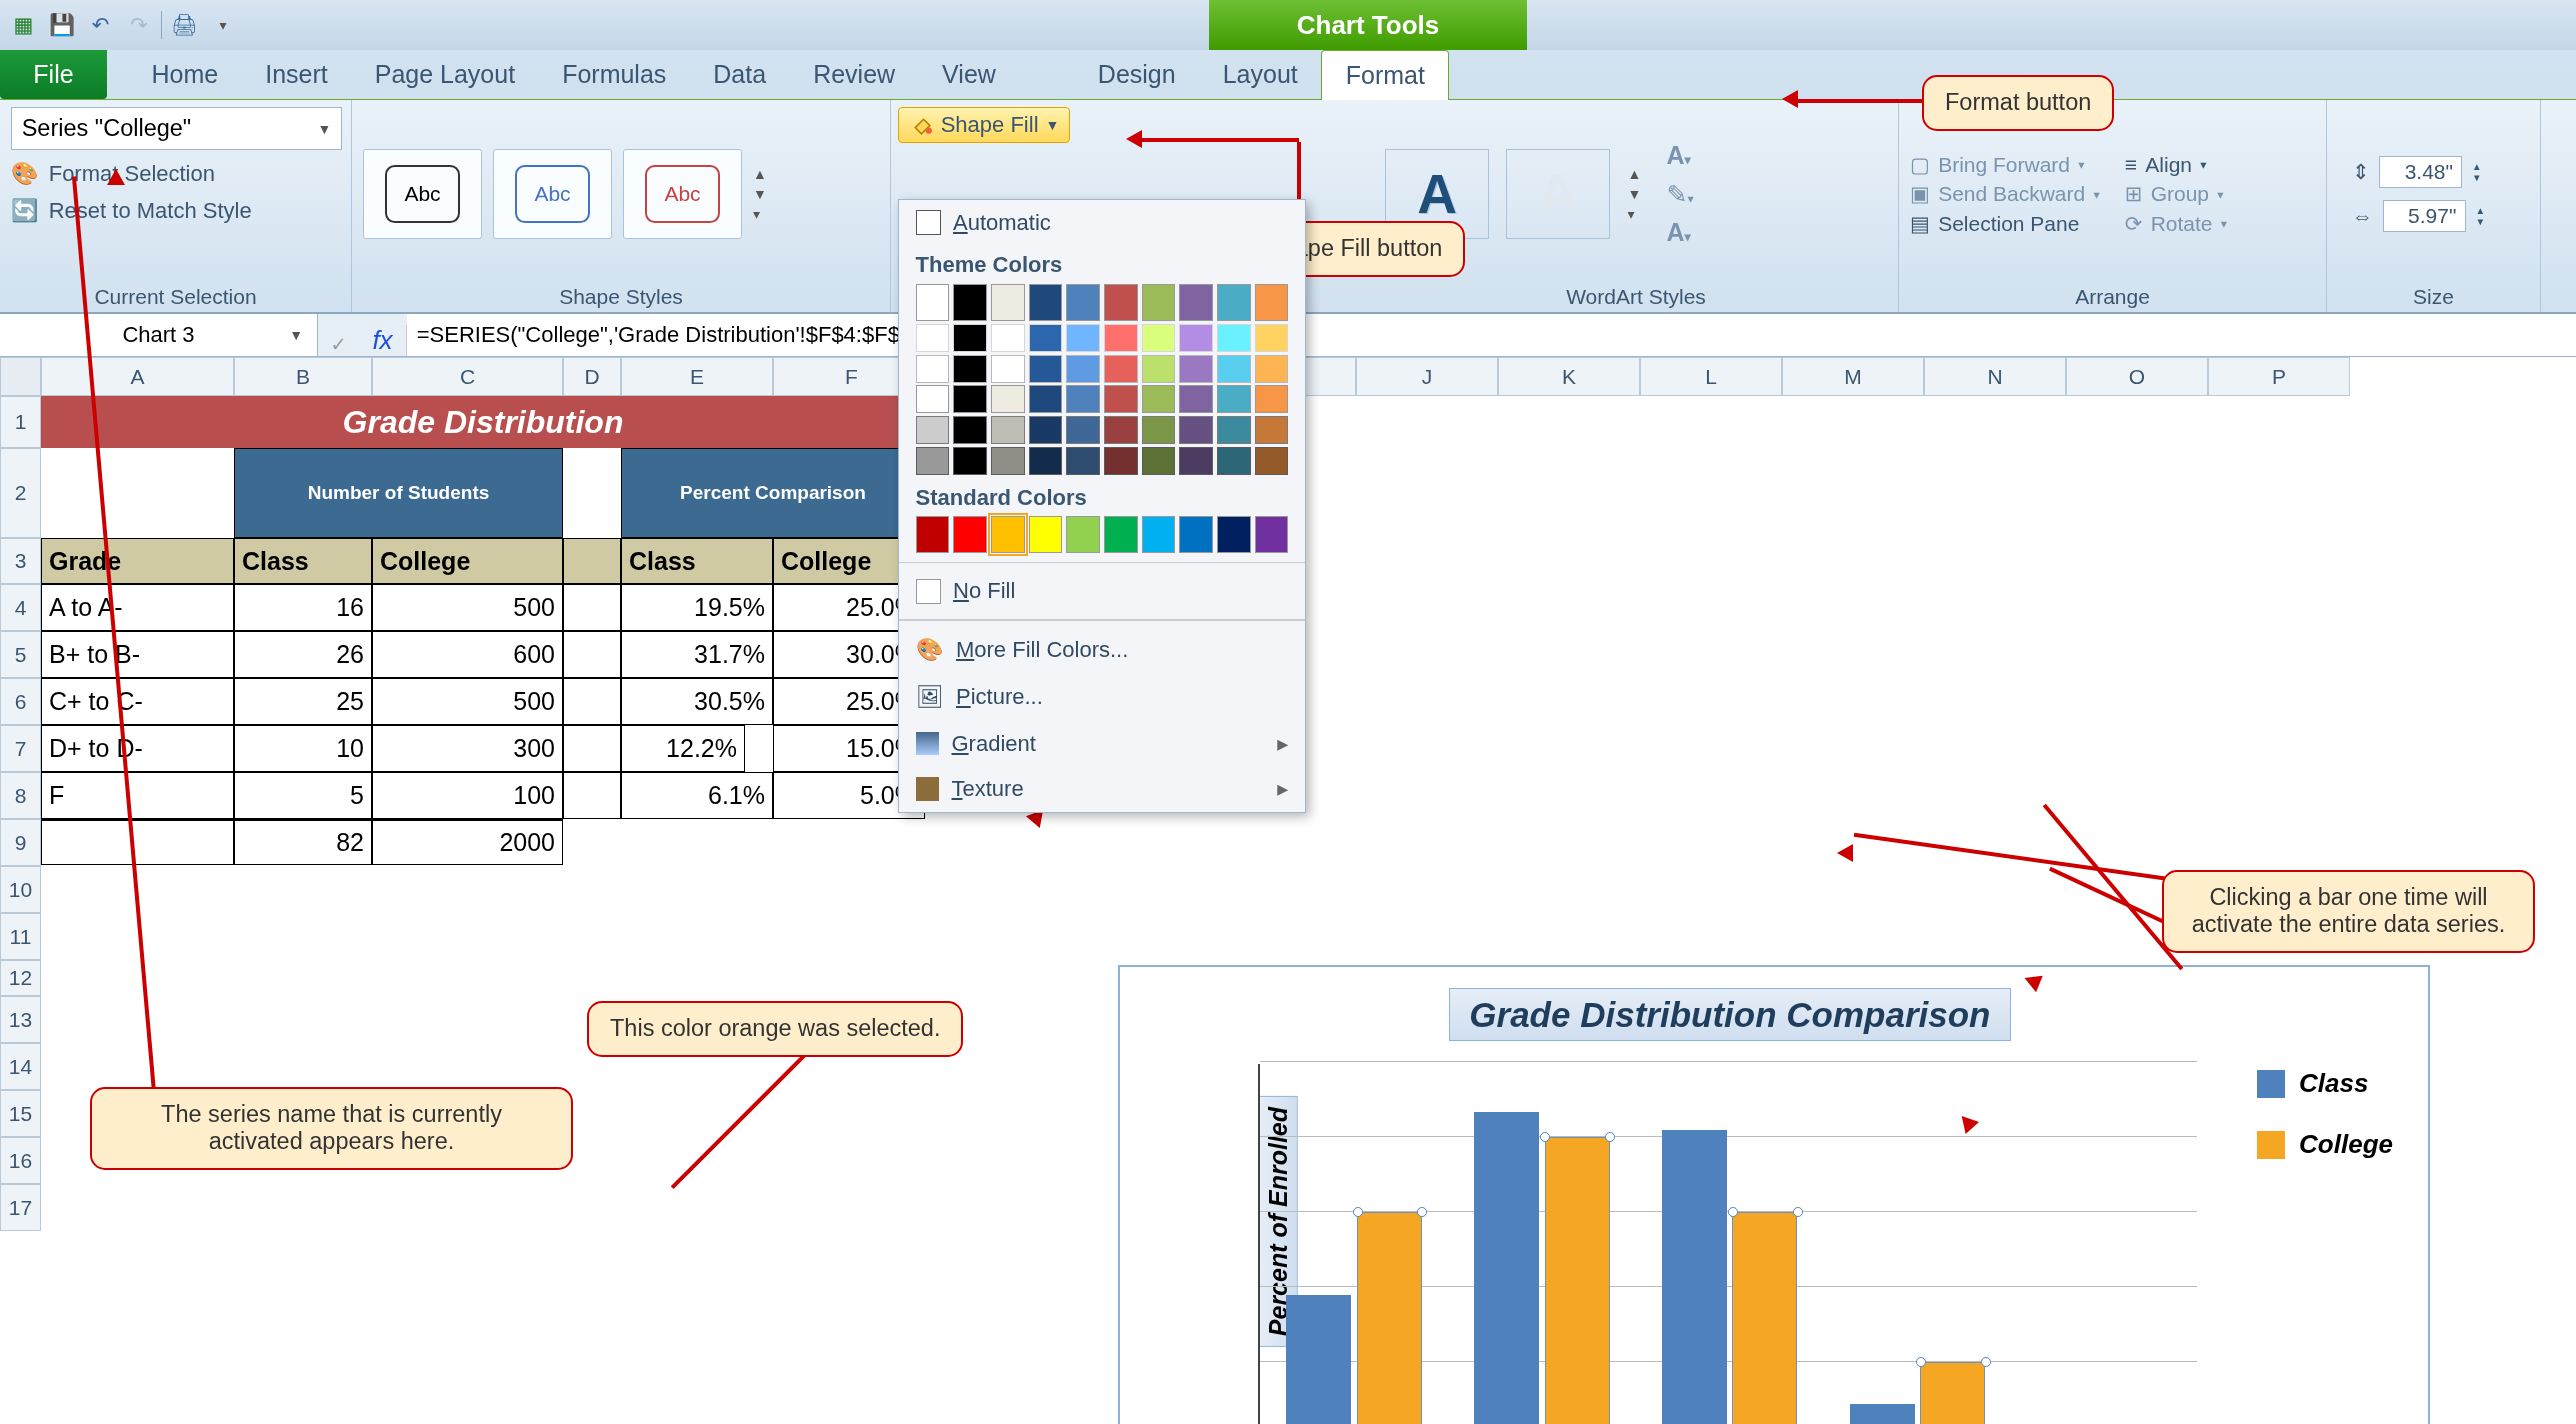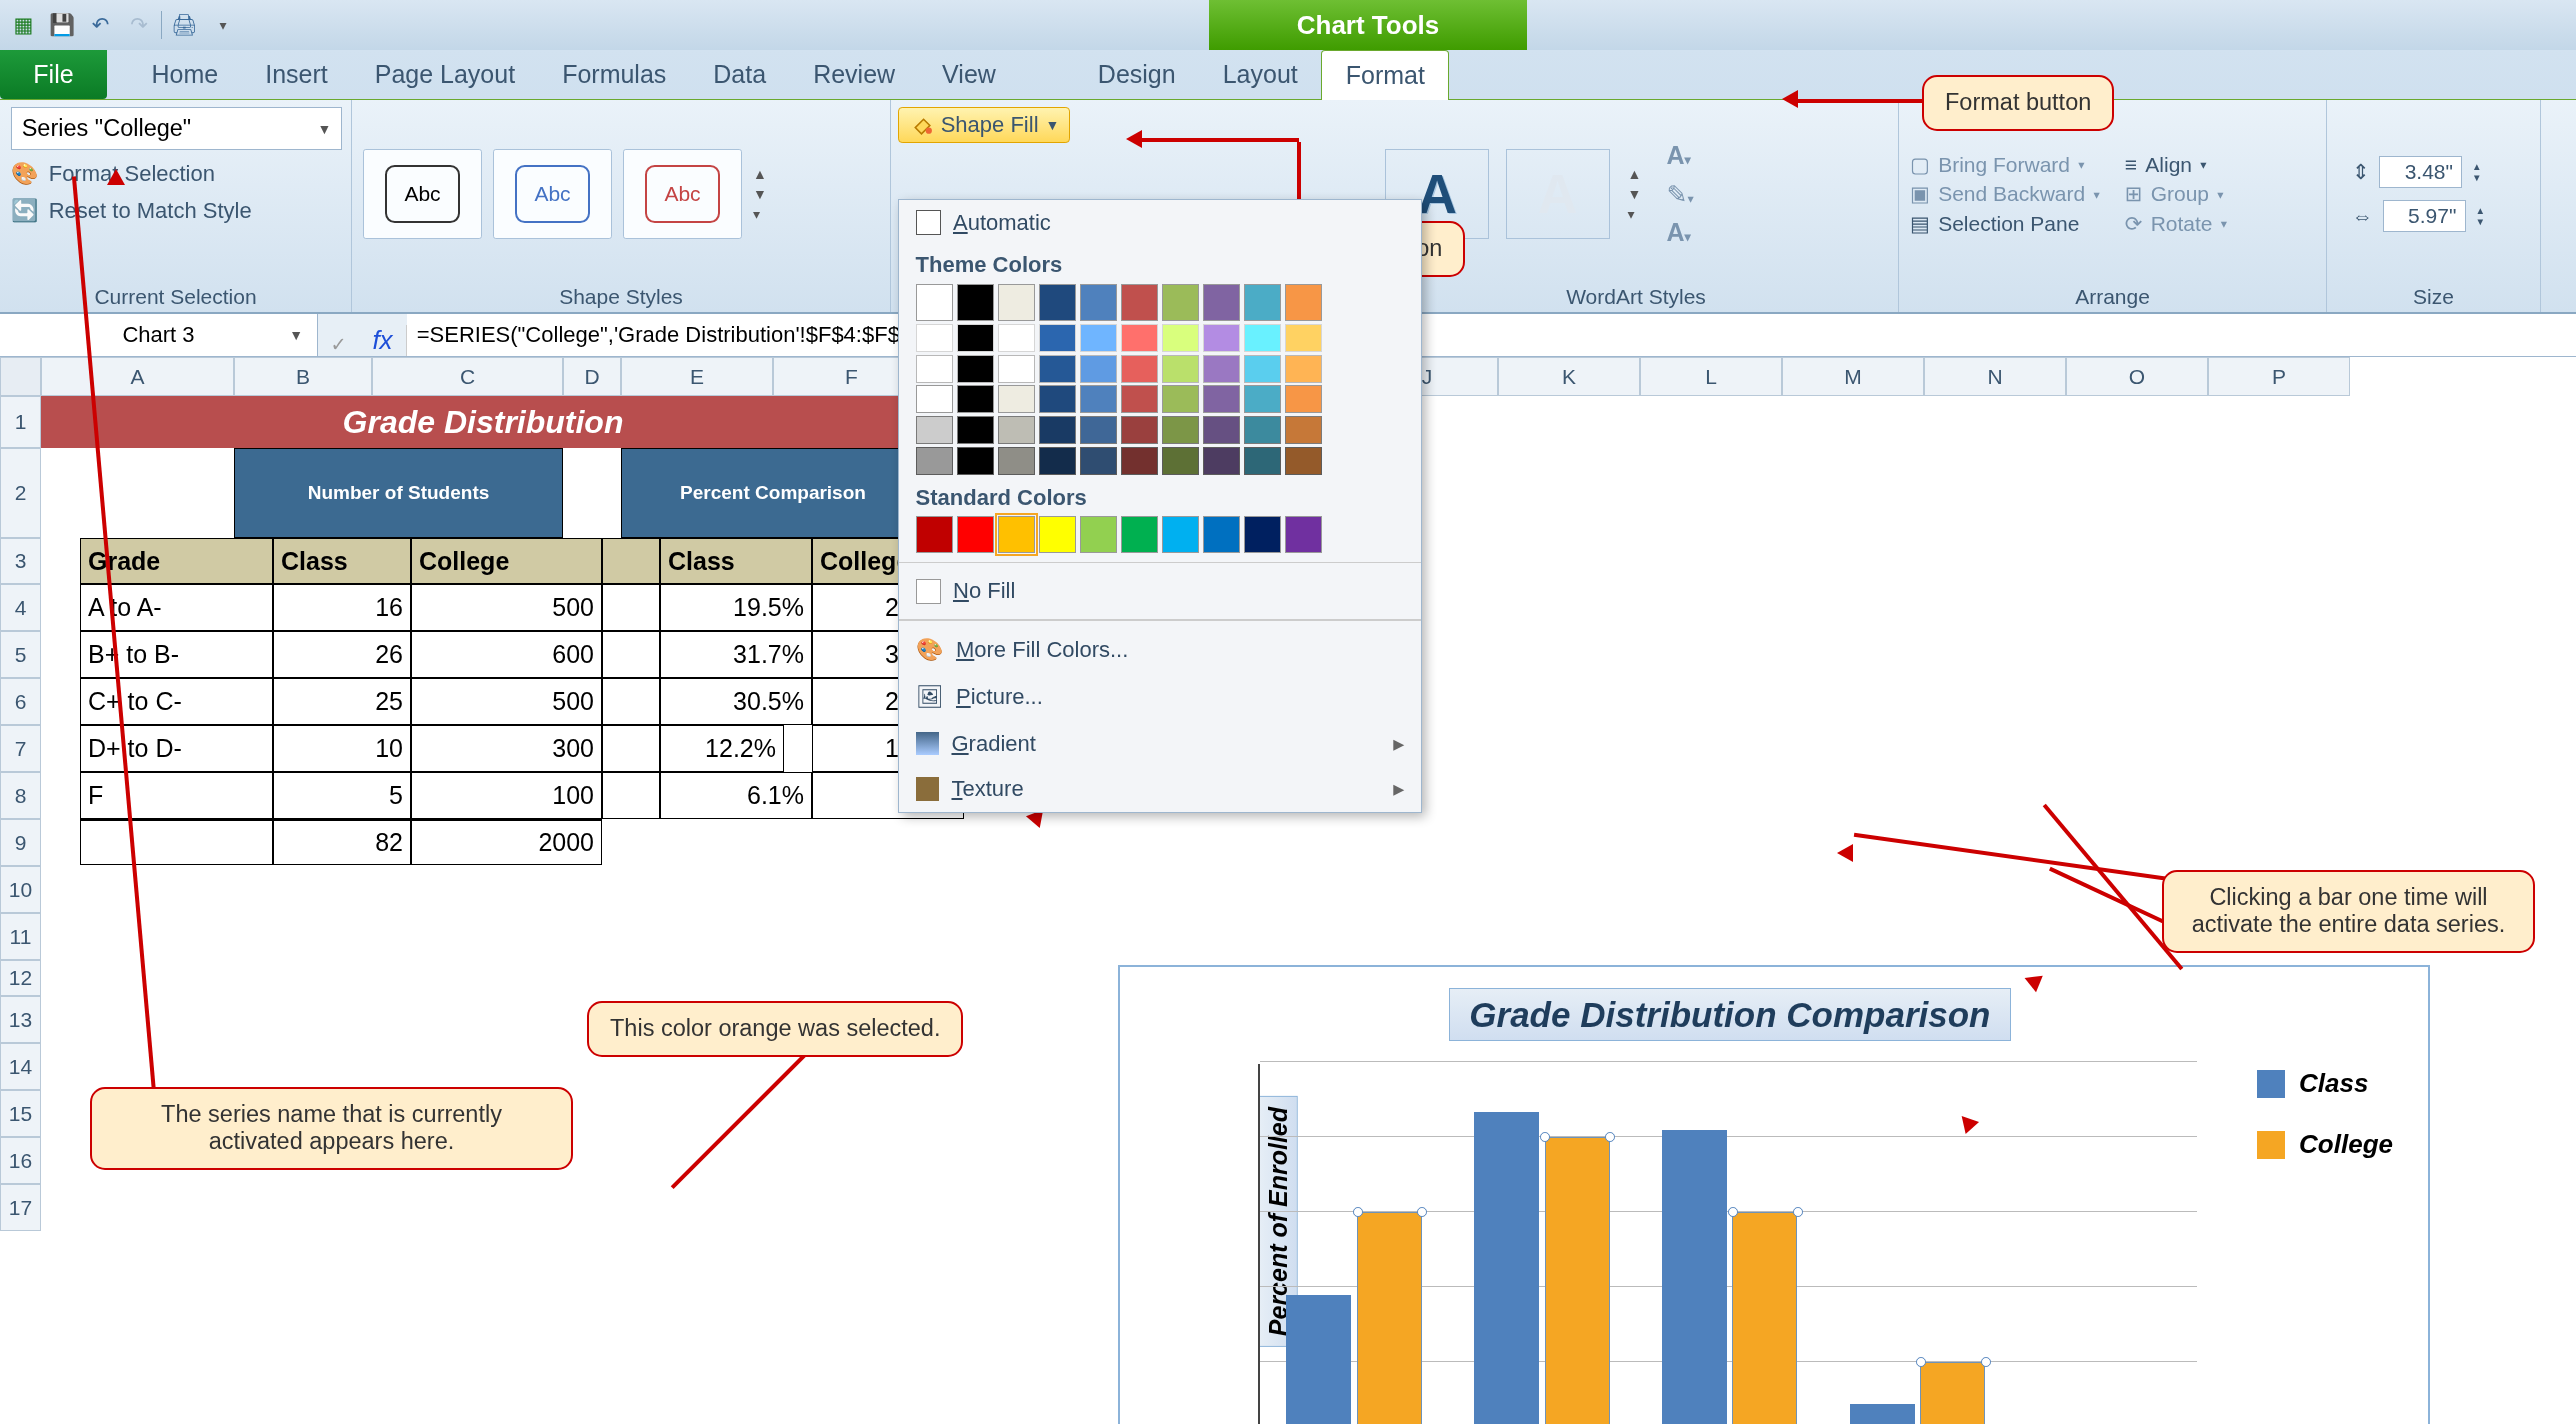--- a/index.html
+++ b/index.html
@@ -199,21 +199,20 @@
 .ws-header-group {
   position:absolute; background:#3c6a91; color:#fff;
   display:flex; align-items:center; justify-content:center;
   font-size:19px; font-weight:bold; text-align:center;
   border:1.4px solid #000;
 }
 .ws-cell {
   position:absolute; border:1.4px solid #000;
   display:flex; align-items:center; padding:0 7px;
   font-size:25px;
-  margin-left:39px;
 }
 
 
 .chart-container {
   position:absolute;
   left:1077px; top:569px;
   width:1312px; height:780px;
   border:2.1px solid #8cb3d9;
   background:#fff;
 }
@@ -273,21 +272,21 @@
 }
 .arrow-head {
   position:absolute; width:0; height:0;
   z-index:91;
 }
 
 
 .color-dropdown {
   position:absolute;
   left:898px; top:199px;
-  width:524px;
+  width:408px;
   background:#f3f5f8;
   border:1.4px solid #9eb6ce;
   box-shadow:4.1px 4.1px 11px rgba(0,0,0,.3);
   z-index:200;
   font-size:22px;
 }
 .cd-item {
   padding:9.7px 16.6px; display:flex; align-items:center; gap:12.4px; color:#314a63;
 }
 .cd-item .u { text-decoration:underline; }

